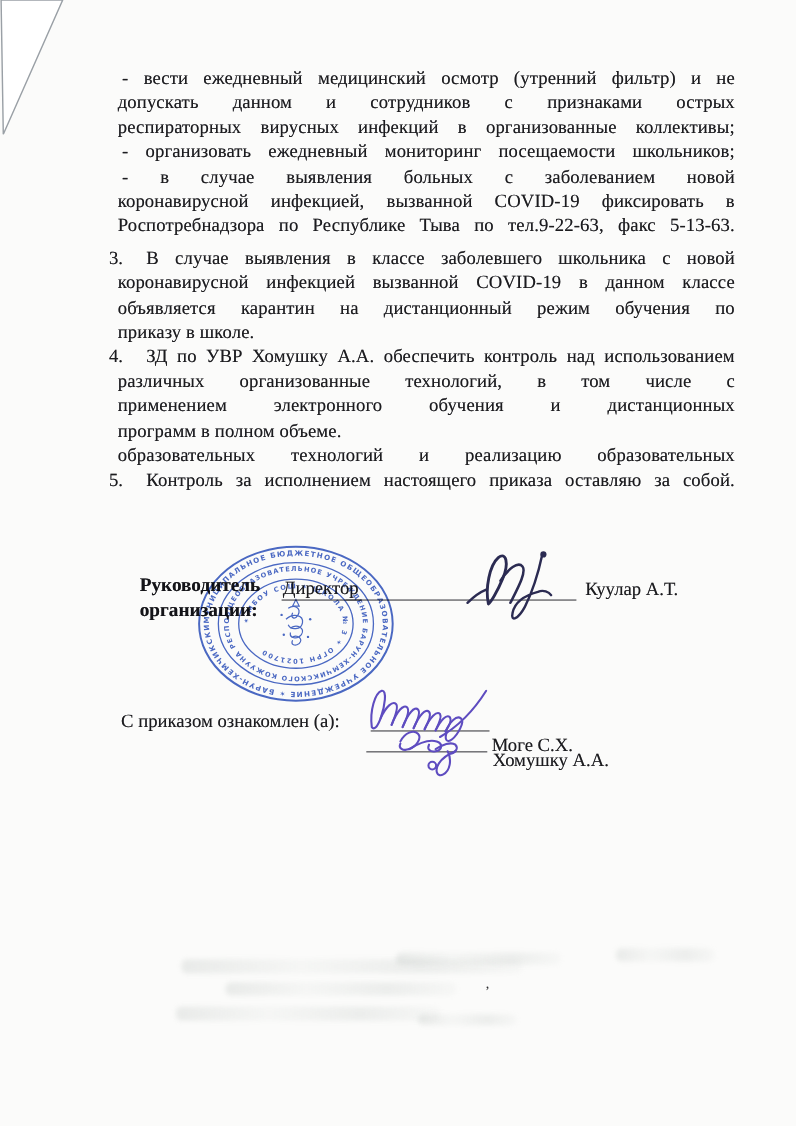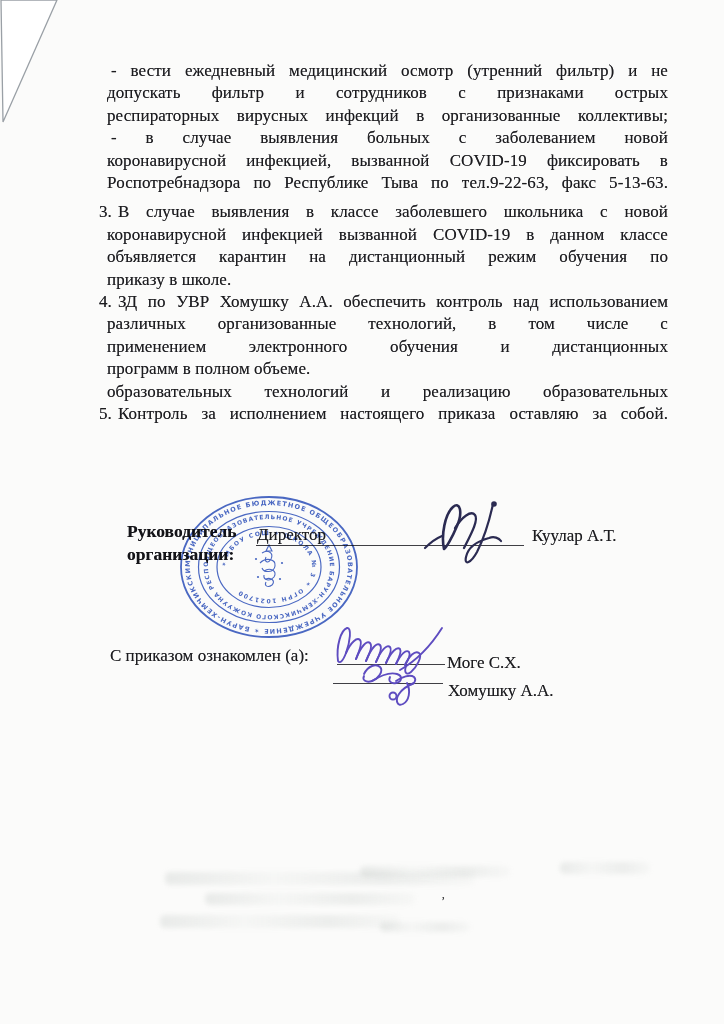--- a/index.html
+++ b/index.html
@@ -16,21 +16,21 @@
     text-shadow:0 0 .4px rgba(10,10,20,.55);
   }
   .line.last{text-align-last:left;}
   .line.dash{padding-left:4px;}
   .item{position:relative;}
   .item.gap{margin-top:7px;}
   .item .num{
     position:absolute;left:-8px;top:0;font-size:17px;line-height:22.4px;
     text-shadow:0 0 .4px rgba(10,10,20,.55);
   }
-  .item .first{padding-left:11px;}
+  .item .first{padding-left:26px;}
   
   .abs{position:absolute;}
   .sig-label{font-weight:bold;font-size:17.5px;line-height:22px;color:#141418;
     text-shadow:0 0 .4px rgba(10,10,20,.6);margin-top:20px;}
   .plain{font-size:17px;line-height:21px;text-shadow:0 0 .4px rgba(10,10,20,.5);}
   .uline{border-bottom:1.5px solid #3a3a40;padding:0 3px 1px 1px;}
   .sig-rule{border-top:1.6px solid #3f3f44;height:0;}
   .inksvg{position:absolute;overflow:visible;}
   .inksvg path{fill:none;stroke-linecap:round;stroke-linejoin:round;}
   
@@ -48,22 +48,23 @@
 <body>
 
 <div class="page">
 
   <svg class="corner" width="70" height="135">
     <polygon points="1,0 57,0 3,122" fill="#ffffff" stroke="#9aa0a6" stroke-width="1.3"></polygon>
   </svg>
 
   <div class="doc">
     <div class="line dash">- вести ежедневный медицинский осмотр (утренний фильтр) и не</div>
-    <div class="line">допускать фильтр и сотрудников с признаками острых</div>
+    <div class="line">допускать данном и сотрудников с признаками острых</div>
     <div class="line">респираторных вирусных инфекций в организованные коллективы;</div>
+    <div class="line dash">- организовать ежедневный мониторинг посещаемости школьников;</div>
     <div class="line dash">- в случае выявления больных с заболеванием новой</div>
     <div class="line">коронавирусной инфекцией, вызванной COVID-19 фиксировать в</div>
     <div class="line">Роспотребнадзора по Республике Тыва по тел.9-22-63, факс 5-13-63.</div>
 
     <div class="item gap">
       <span class="num">3.</span>
       <div class="line first">В случае выявления в классе заболевшего школьника с новой</div>
       <div class="line">коронавирусной инфекцией вызванной COVID-19 в данном классе</div>
       <div class="line">объявляется карантин на дистанционный режим обучения по</div>
       <div class="line last">приказу в школе.</div>
@@ -130,21 +131,21 @@
         <circle cx="106" cy="70" r="1.1"></circle>
       <circle cx="82" cy="84" r="1.1"></circle>
         <circle cx="104" cy="86" r="1.1"></circle>
     </g>
   </svg>
 
   <div class="abs plain" style="left:110px;top:645px;">С приказом ознакомлен (а):</div>
   <div class="abs sig-rule" style="left:337px;top:664px;width:108px;"></div>
   <div class="abs plain" style="left:448px;top:680px;">Хомушку А.А.</div>
   <div class="abs sig-rule" style="left:333px;top:683px;width:110px;"></div>
-  <div class="abs plain" style="left:447px;top:652px;">Моге С.Х.</div>
+  <div class="abs plain" style="left:447px;top:667px;">Моге С.Х.</div>
 
   <svg class="inksvg" style="left:330px;top:620px;" width="125" height="60">
     <g stroke="#5e4cc0" stroke-width="1.9">
       <path d="M8,41 C6,26 11,10 17,8 C22,7 20,22 16,33 C13,41 10,44 8,41"></path>
       <path d="M16,33 C21,22 27,17 30,20 C33,23 28,34 26,39"></path>
       <path d="M26,39 C31,26 37,20 40,23 C43,26 38,37 36,41"></path>
       <path d="M36,41 C41,28 47,22 50,25 C53,28 48,38 46,42"></path>
       <path d="M46,42 C51,30 57,24 60,27 C63,30 58,39 56,43"></path>
       <path d="M56,43 C61,32 67,26 70,29 C72,32 68,40 66,44"></path>
       <path d="M66,44 C71,34 76,29 79,32 C81,35 77,42 75,45"></path>

